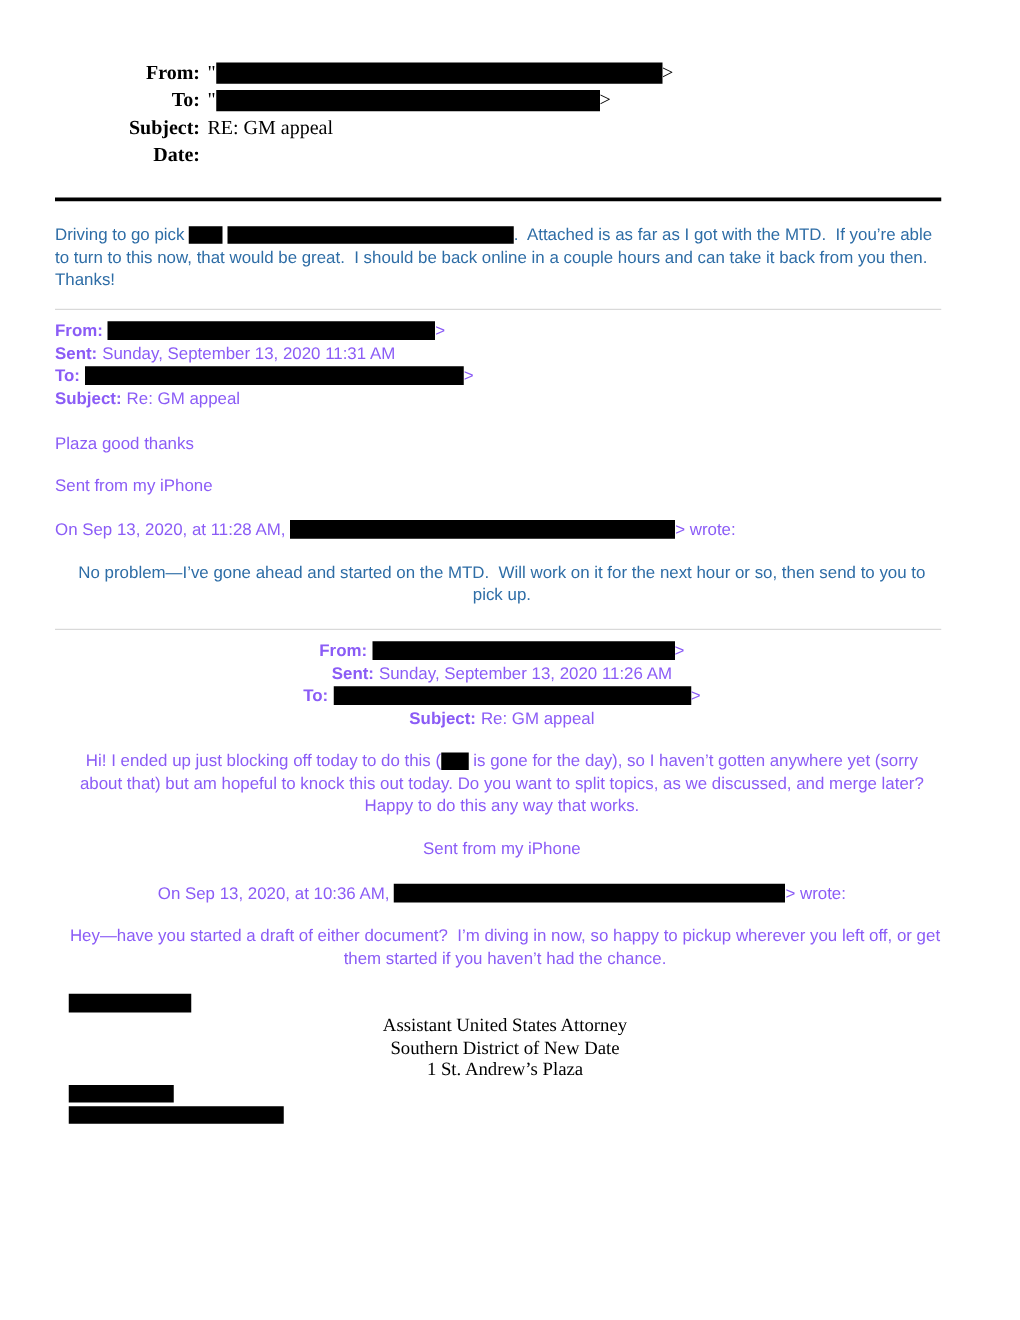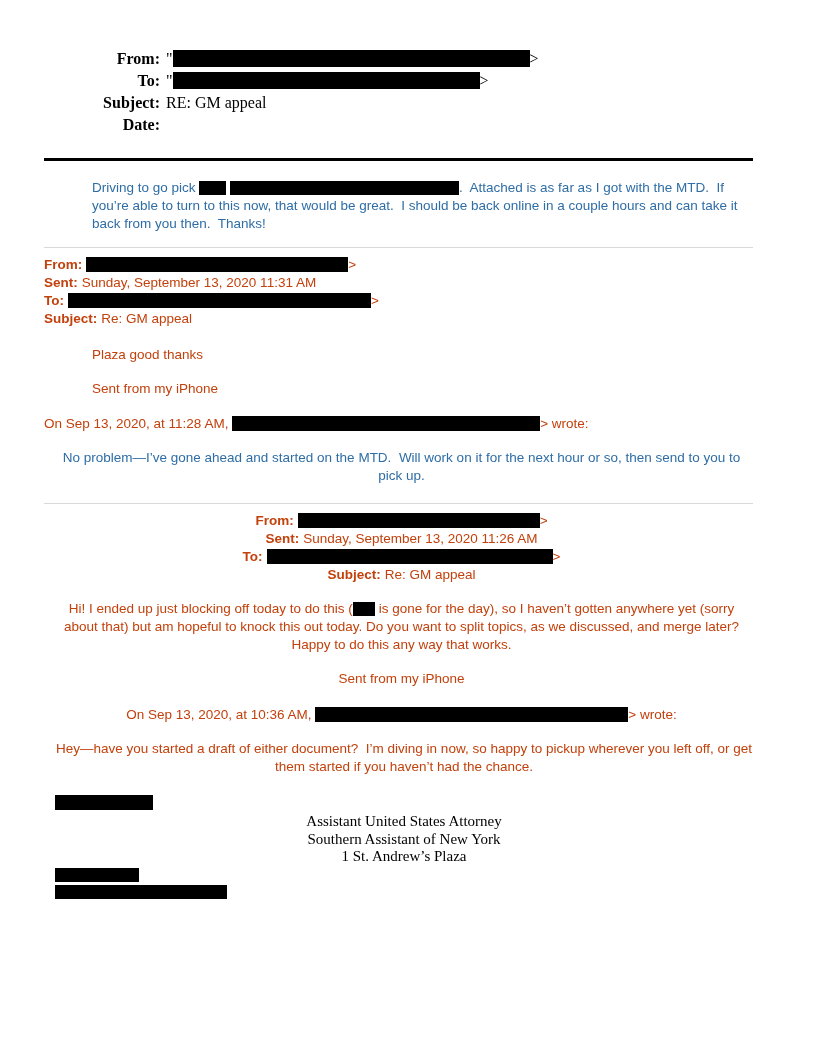--- a/index.html
+++ b/index.html
@@ -18,23 +18,23 @@
   .h-row { display: flex; }
   .h-label { width: 116px; text-align: right; font-weight: bold; flex: 0 0 116px; }
   .h-value { margin-left: 6px; white-space: nowrap; }
   
   .redact { display: inline-block; background: #000; vertical-align: text-bottom; }
   .redact-block { display: block; background: #000; }
   
   .rule-thick { height: 3px; background: #000; border: 0; margin-top: 22px; }
   .rule-thin { height: 1px; background: #d9d9d9; border: 0; }
   
-  .sans { font-size: 13.5px; line-height: 18px; color: #c2410c; }
+  .sans { font-size: 13.5px; line-height: 18px; color: #8b5cf6; }
   .blue { color: #2e6da6; }
-  .para { white-space: pre-wrap; margin-left: 48px; }
+  .para { white-space: pre-wrap; }
   .q-label { font-weight: bold; margin-right: 4px; }
   .indent-1 { margin-left: 6px; text-align: center; }
   .indent-2 { margin-left: 11px; text-align: center; }
   
   .signature { font-family: "Liberation Serif", serif; font-size: 15px; line-height: 17.5px; color: #000; }
 </style>
 </head>
 <body>
 
 <div class="page">
@@ -91,19 +91,19 @@
 
   <div class="sans para indent-1" style="margin-top:16px;">Sent from my iPhone</div>
 
   <div class="sans indent-1" style="margin-top:18px;"><span>On Sep 13, 2020, at 10:36 AM, </span><span class="redact" style="width:313px;height:15px;"></span><span>&gt; wrote:</span></div>
 
   <div class="sans para indent-2" style="margin-top:16px;">Hey—have you started a draft of either document?  I’m diving in now, so happy to pickup wherever you left off, or get them started if you haven’t had the chance.</div>
 
   <div class="signature indent-2" style="margin-top:19px;">
     <span class="redact-block" style="width:98px;height:15px;margin-bottom:3px;"></span>
     <div>Assistant United States Attorney</div>
-    <div>Southern Assistant of New York</div>
+    <div>Southern District of New Date</div>
     <div>1 St. Andrew’s Plaza</div>
     <span class="redact-block" style="width:84px;height:14px;margin-top:2px;"></span>
     <span class="redact-block" style="width:172px;height:14px;margin-top:3px;"></span>
   </div>
 
 </div>
 
 </body></html>

